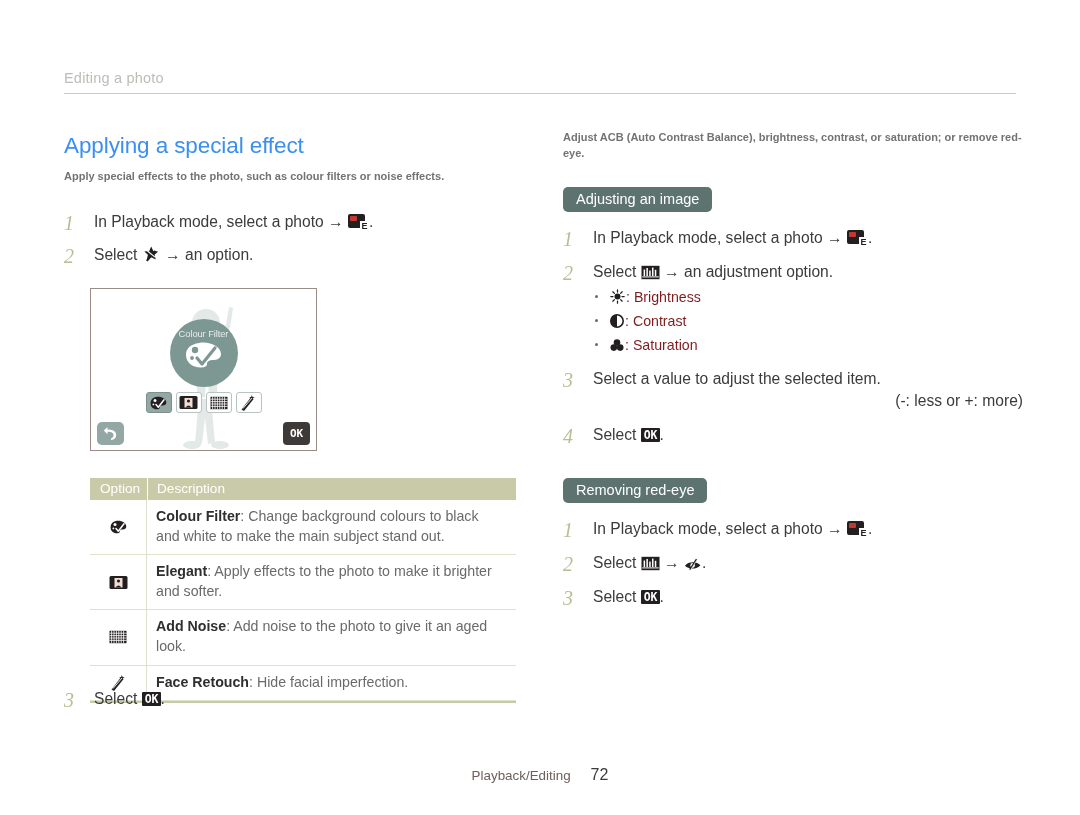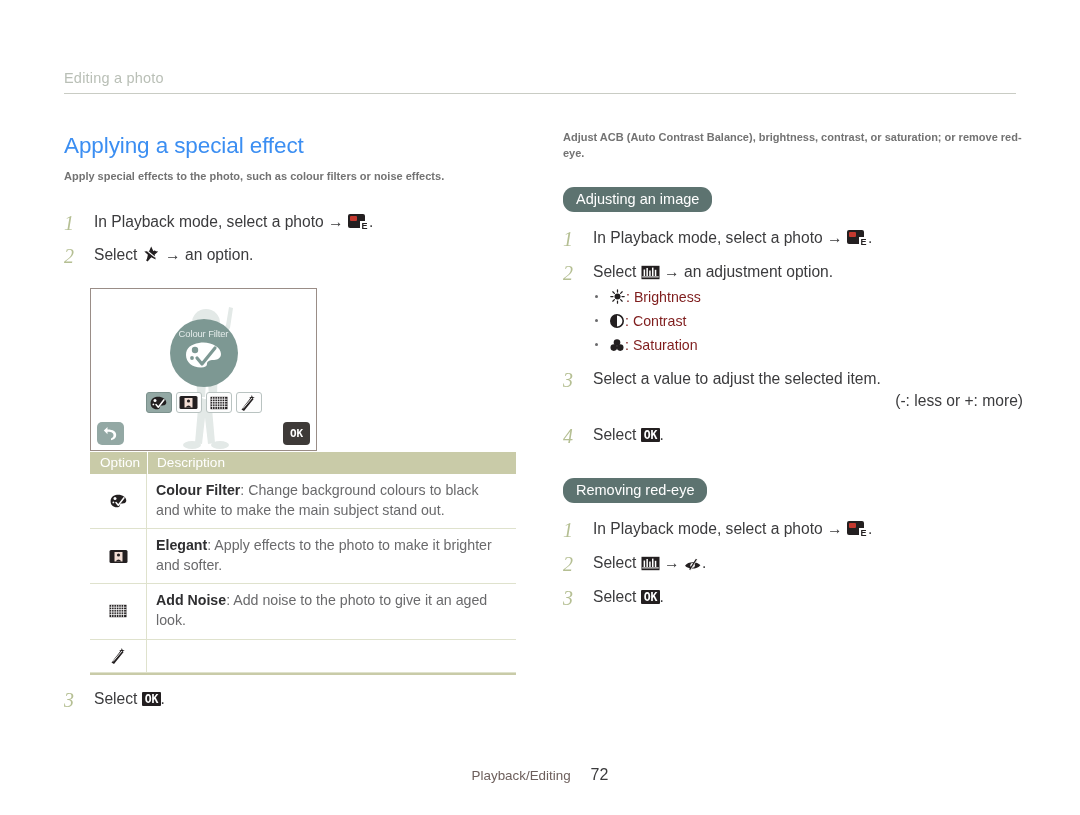--- a/index.html
+++ b/index.html
@@ -50,21 +50,21 @@
   }
   .bullets li:before{
     content:"";position:absolute;left:2px;top:9px;width:3px;height:3px;border-radius:50%;
     background:#6a6a6c;
   }
   .bullets .ic{display:inline-block;vertical-align:-2px;margin-right:1px;}
 
   
   .pill{
     display:inline-block;background:#5d7370;color:#ffffff;
-    border-radius:11px;padding:3px 13px 4px 13px;
+    border-radius:5px;padding:3px 13px 4px 13px;
     font-size:14.5px;line-height:1.25;margin-top:26px;
   }
 
   
   .icon{display:inline-block;vertical-align:-3px;}
 
   
   .ic-photoE{position:relative;width:21px;height:16px;}
   .ic-photoE .frame{
     position:absolute;left:0;top:0;width:17px;height:14px;background:#231f20;
@@ -138,21 +138,21 @@
     background:#93a8a4;display:flex;align-items:center;justify-content:center;
   }
   .cam .okbtn{
     position:absolute;right:6px;bottom:5px;width:27px;height:23px;border-radius:4px;
     background:#3e3a38;color:#fff;display:flex;align-items:center;justify-content:center;
     font-family:"DejaVu Sans Mono",monospace;font-size:11px;font-weight:bold;
   }
 
   
   .tbl{
-    position:absolute;left:90px;top:452px;width:426px;
+    position:absolute;left:90px;top:478px;width:426px;
     border-collapse:collapse;font-size:14px;
   }
   .tbl .thead{
     display:flex;background:#c9cba8;color:#ffffff;font-size:13.6px;
   }
   .tbl .thead .c1{width:57px;padding:3px 0 4px 10px;box-sizing:border-box;}
   .tbl .thead .c2{flex:1;padding:3px 0 4px 9px;border-left:1px solid #ffffff;box-sizing:border-box;}
   .trow{display:flex;border-bottom:1px solid #dfe2cd;}
   .trow .c1{
     width:57px;display:flex;align-items:center;justify-content:center;
@@ -332,20 +332,23 @@
       </div>
     </div>
 
     <div class="trow">
       <div class="c1">
         <svg class="ri-wand" viewBox="0 0 17 16">
           <path d="M1.5 14.6 L11.2 2.0 L13.6 3.9 L4.0 16 Z" fill="#231f20"></path>
           <path d="M11.8 0 L12.6 2.1 L14.8 2.6 L12.6 3.3 L11.9 5.4 L11.2 3.3 L9 2.6 L11.2 2.1 Z" fill="#231f20"></path>
           <path d="M3.0 13.5 L12.0 3.0" stroke="#ffffff" stroke-width="0.9" fill="none"></path>
         </svg>
+      </div>
+      <div class="c2">
+        <b>Face Retouch</b><span>: Hide facial imperfection.</span>
       </div>
     </div>
     <div class="botline"></div>
   </div>
 
   <div class="step-left-last">
     <div class="step">
       <span class="num">3</span>
       <span>Select </span><span class="ok-glyph">OK</span><span>.</span>
     </div>

